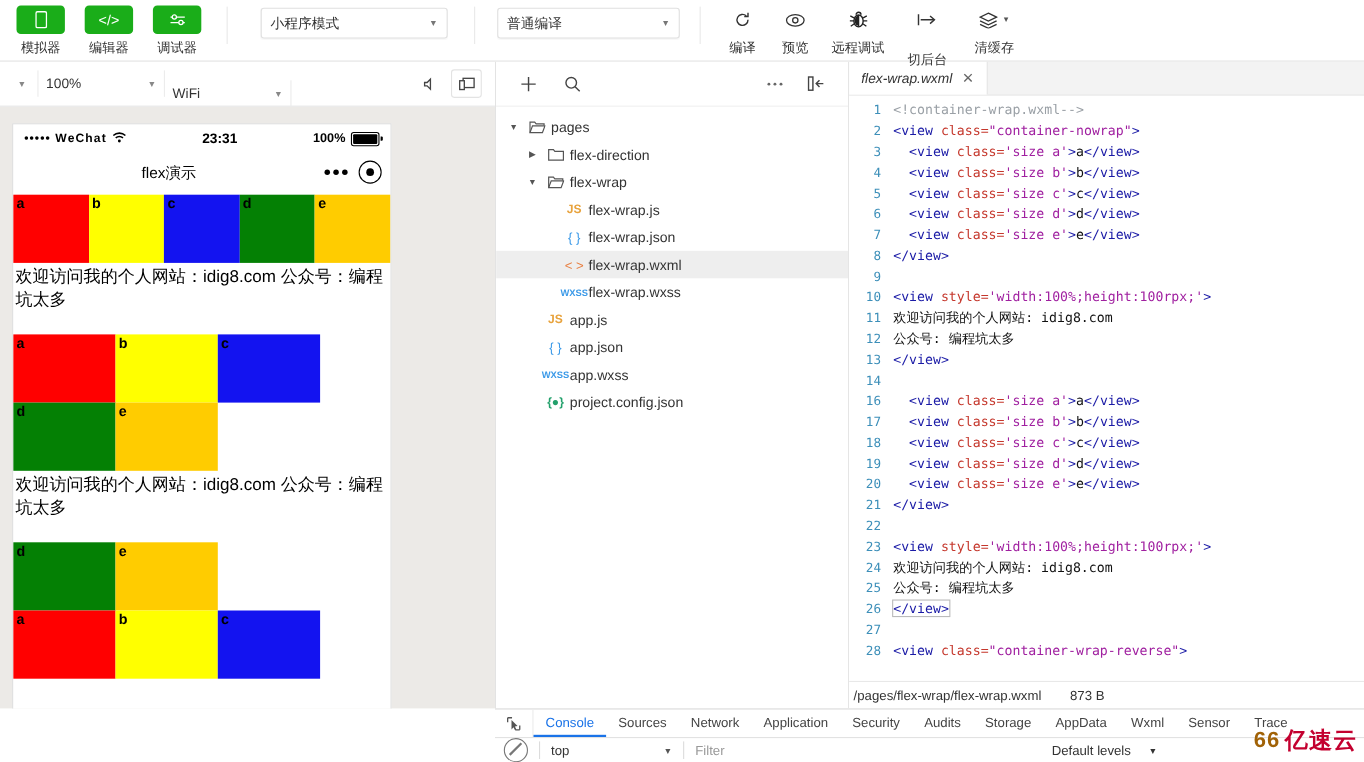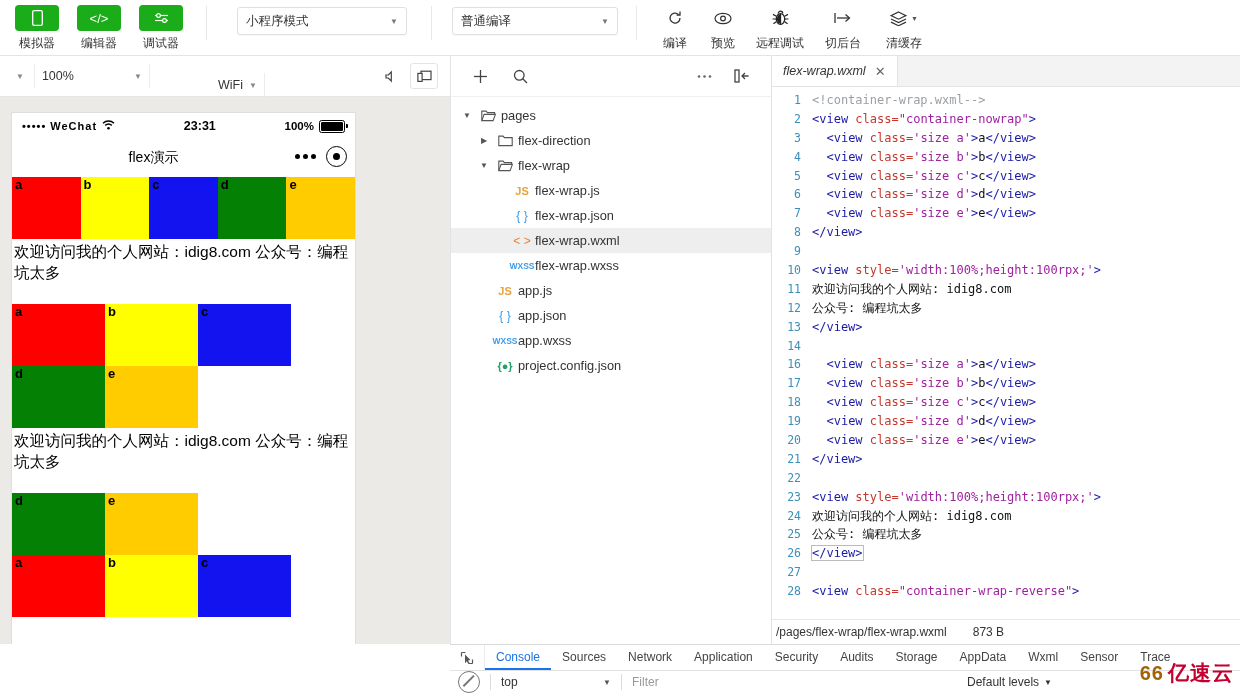--- a/index.html
+++ b/index.html
@@ -108,21 +108,21 @@
   .dt-tabs{height:27px;display:flex;align-items:stretch;border-bottom:1px solid #e2e2e2;}
   .dt-inspect{width:34px;display:flex;align-items:center;justify-content:center;color:#555;cursor:pointer;border-right:1px solid #ececec;}
   .dt-tab{padding:0 11px;display:flex;align-items:center;font-size:12px;color:#444;cursor:pointer;border-bottom:2px solid transparent;}
   .dt-tab.active{color:#1a73e8;border-bottom-color:#1a73e8;}
   .dt-filter{flex:1;display:flex;align-items:center;gap:10px;padding:0 8px;font-size:12px;color:#555;}
   .dt-ban{width:20px;height:20px;border:1.5px solid #777;border-radius:50%;position:relative;color:transparent;}
   .dt-ban:after{content:"";position:absolute;left:2px;top:8px;width:15px;height:1.5px;background:#777;transform:rotate(-45deg);}
   .ctx{width:110px;display:flex;align-items:center;justify-content:space-between;color:#333;cursor:pointer;}
   .vdiv{width:1px;height:16px;background:#dcdcdc;}
   .filterbox{flex:1;max-width:300px;color:#999;cursor:text;}
-  .levels{display:flex;align-items:center;gap:5px;color:#333;cursor:pointer;margin-left:auto;margin-right:180px;}
+  .levels{display:flex;align-items:center;gap:16px;color:#333;cursor:pointer;margin-left:auto;margin-right:180px;}
 
   .watermark{position:absolute;right:6px;bottom:6px;display:flex;align-items:center;gap:4px;font-size:21px;font-weight:bold;color:#c3002f;letter-spacing:1px;}
   .wm-mark{font-size:20px;color:#a16207;text-align:center;}
 </style>
 </head>
 <body>
 
 <div class="app">
 
   <div class="topbar">
@@ -196,21 +196,21 @@
           <svg width="19" height="19" viewBox="0 0 19 19">
             <ellipse cx="9.5" cy="10" rx="4.2" ry="5.4" fill="none" stroke="#222" stroke-width="1.3"></ellipse>
             <path d="M9.5 4.6V15.4" stroke="#222" stroke-width="1.3"></path>
             <path d="M5.3 7.2 2 5.4M13.7 7.2 17 5.4M5.3 10H1.6M13.7 10H17.4M5.3 12.8 2.4 14.8M13.7 12.8l2.9 2" stroke="#222" stroke-width="1.2" fill="none"></path>
             <path d="M7.3 4.4c0-1.2 1-2.2 2.2-2.2s2.2 1 2.2 2.2" fill="none" stroke="#222" stroke-width="1.3"></path>
             <path d="M9.5 5.3a3.6 4.6 0 0 0 0 9.2z" fill="#222"></path>
           </svg>
         </div>
         <div class="tb-lbl">远程调试</div>
       </div>
-      <div class="tb-btn" style="width:60px;">
+      <div class="tb-btn" style="width:60px;gap:11px;">
         <div class="tb-ico plain">
           <svg width="20" height="14" viewBox="0 0 20 14">
               <line x1="2" y1="2" x2="2" y2="12" stroke="#333" stroke-width="1.3"></line>
               <line x1="4" y1="7" x2="16" y2="7" stroke="#333" stroke-width="1.3"></line>
               <path d="M12.5 3.5 16.5 7l-4 3.5" fill="none" stroke="#333" stroke-width="1.3"></path>
             </svg>
         </div>
         <div class="tb-lbl">切后台</div>
       </div>
       <div class="tb-btn" style="width:62px;">
@@ -231,21 +231,21 @@
 
     <div class="sim">
       <div class="simbar">
         <div class="sb-chip" style="padding:0 10px;">
           <span class="car">▼</span>
         </div>
         <div class="sb-chip" style="width:100px;justify-content:space-between;">
           <span>100%</span>
           <span class="car">▼</span>
         </div>
-        <div class="sb-chip" style="width:100px;justify-content:flex-end;margin-top:18px;">
+        <div class="sb-chip" style="width:100px;justify-content:space-between;margin-top:18px;">
           <span>WiFi</span>
           <span class="car">▼</span>
         </div>
         <div class="sb-spacer"></div>
         <div class="sb-ic">
           <svg width="14" height="13" viewBox="0 0 14 13">
               <path d="M2 5h2.3L7.3 2v9L4.3 8H2z" fill="none" stroke="#444" stroke-width="1.2"></path>
             </svg>
         </div>
         <div class="sb-ic boxed" style="margin-left:6px;margin-right:6px;">

